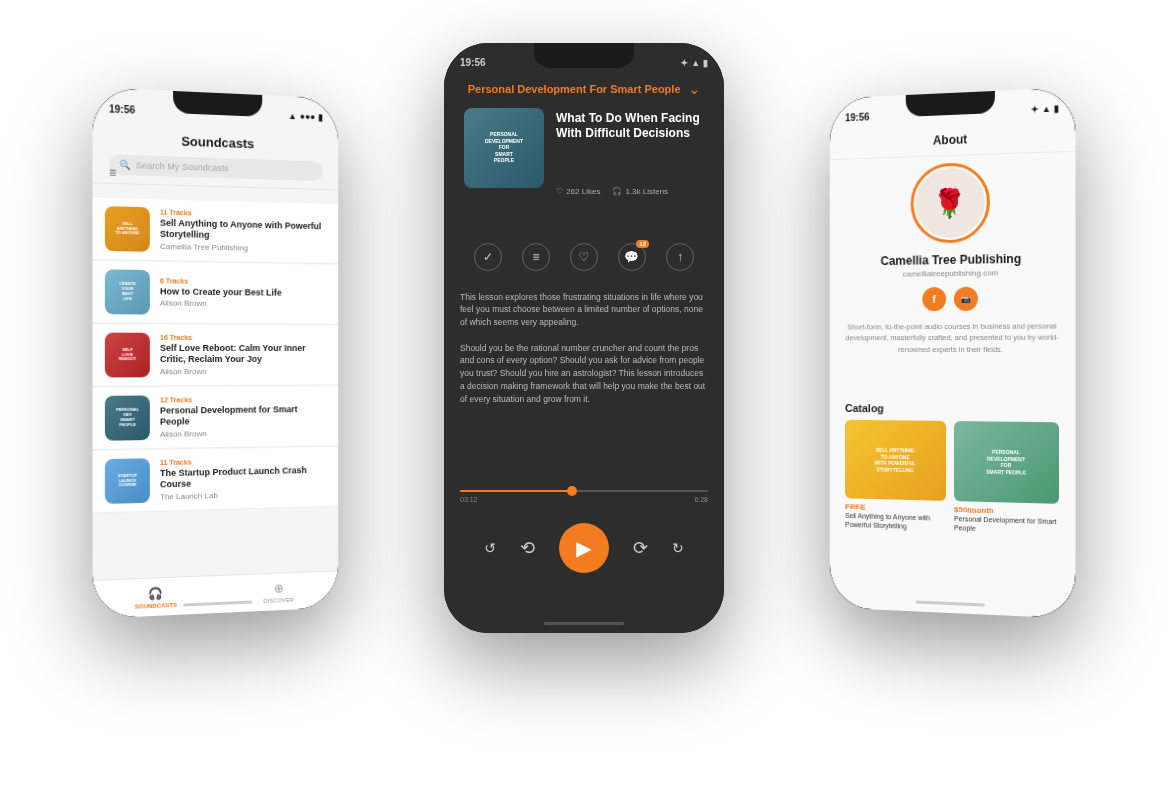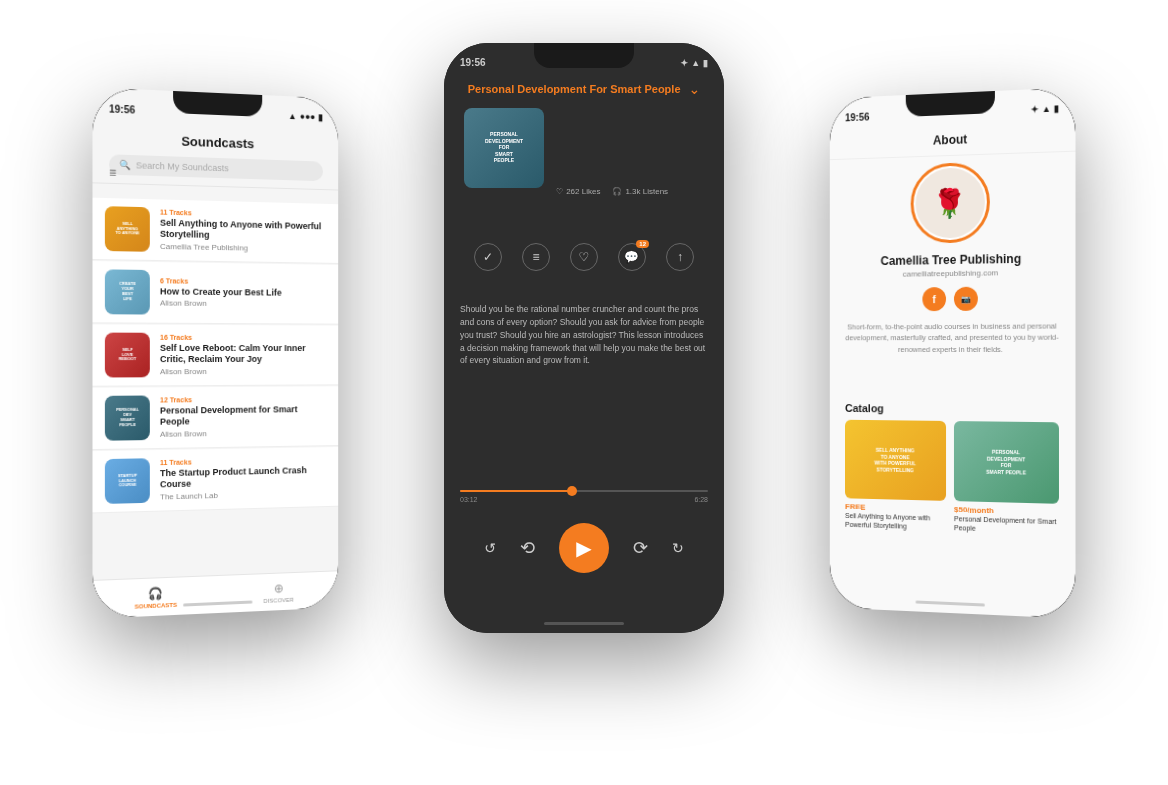--- a/index.html
+++ b/index.html
@@ -737,20 +737,21 @@
 
       <div class="center-header">
         <span class="center-podcast-title">Personal Development For Smart People</span>
         <span class="chevron-down">⌄</span>
       </div>
 
       <div class="player-artwork">
         <div class="artwork-text">PERSONAL<br>DEVELOPMENT<br>FOR<br>SMART<br>PEOPLE</div>
       </div>
 
+      <div class="player-episode-title">What To Do When Facing With Difficult Decisions</div>
 
       <div class="player-stats">
         <span class="player-stat">
           <span>♡</span>
           <span>262 Likes</span>
         </span>
         <span class="player-stat">
           <span>🎧</span>
           <span>1.3k Listens</span>
         </span>
@@ -761,20 +762,21 @@
         <div class="action-btn">≡</div>
         <div class="action-btn">♡</div>
         <div class="action-btn">
           💬
           <span class="badge">12</span>
         </div>
         <div class="action-btn">↑</div>
       </div>
 
       <div class="player-text">
+        <p>This lesson explores those frustrating situations in life where you feel you must choose between a limited number of options, none of which seems very appealing.</p>
         <br>
         <p>Should you be the rational number cruncher and count the pros and cons of every option? Should you ask for advice from people you trust? Should you hire an astrologist? This lesson introduces a decision making framework that will help you make the best out of every situation and grow from it.</p>
       </div>
 
       <div class="player-progress">
         <div class="progress-track">
           <div class="progress-fill">
             <div class="progress-thumb"></div>
           </div>
         </div>

